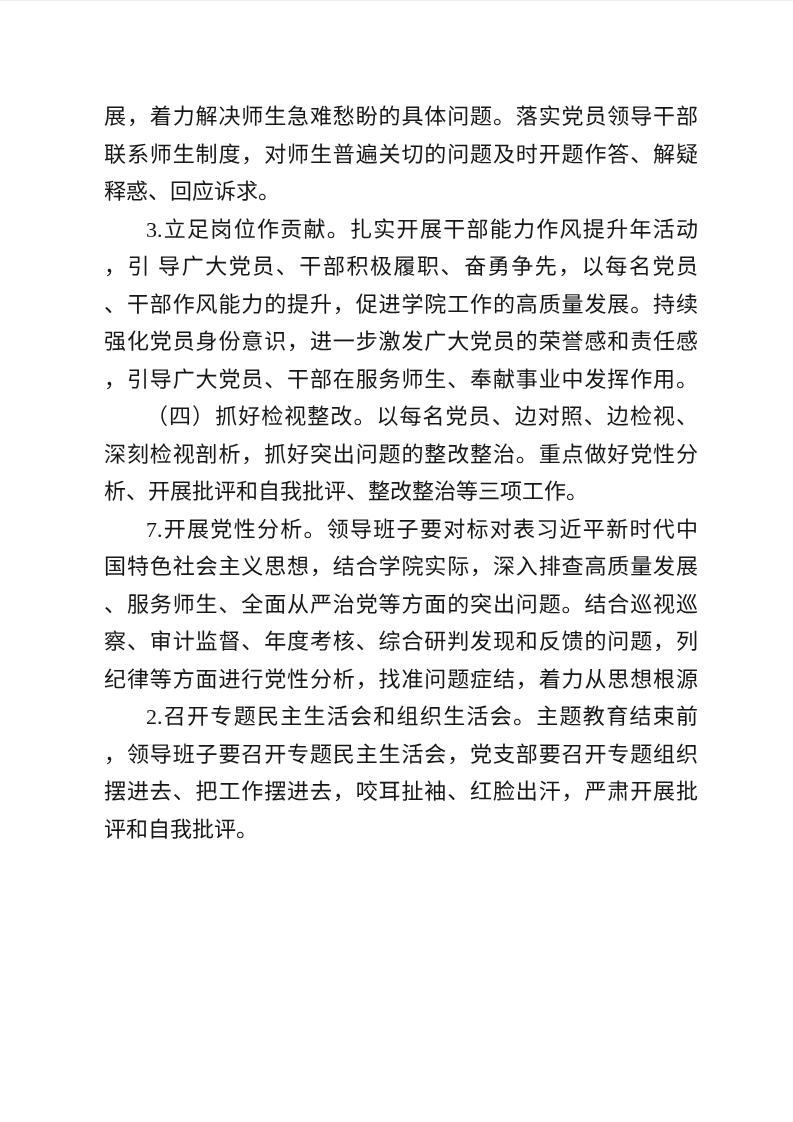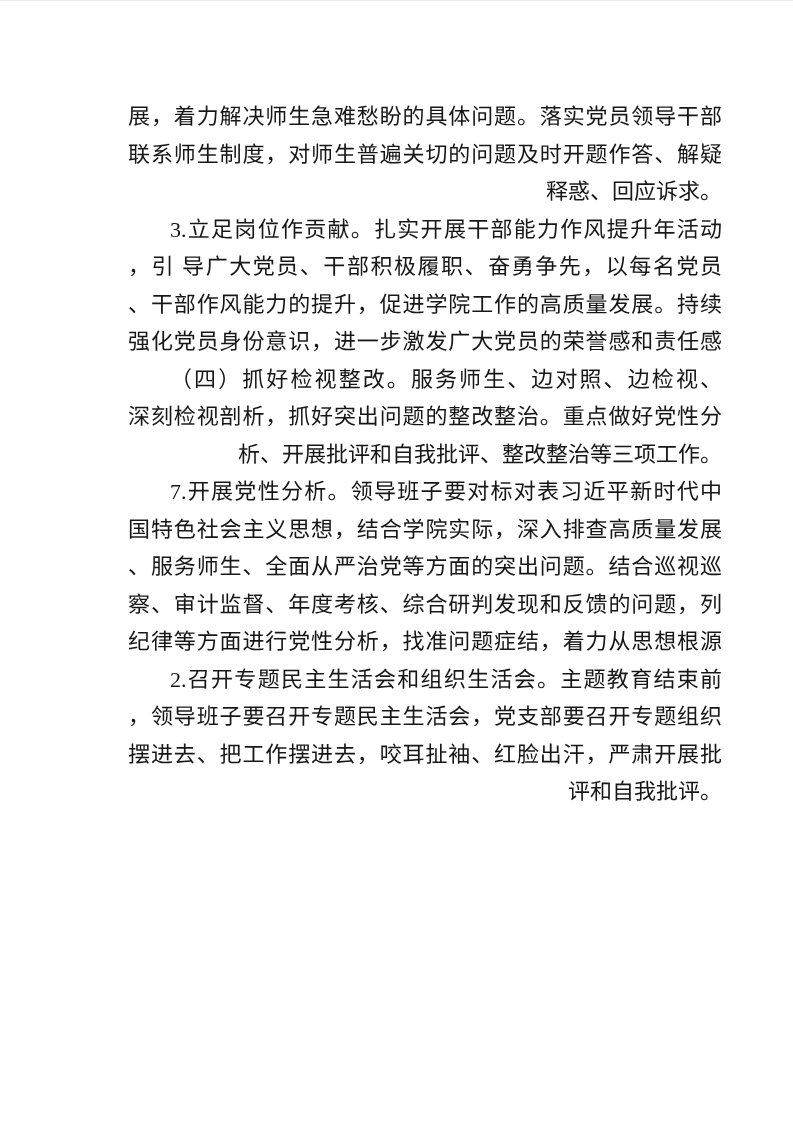--- a/index.html
+++ b/index.html
@@ -20,27 +20,26 @@
     position: absolute;
     top: 0; left: 0; right: 0;
     height: 1px;
     background: #ececec;
   }
   .text-block {
     position: absolute;
     left: 104px;
     top: 98px;
     width: 594px;
-    margin-left: 24px;
   }
   .line {
     height: 37.5px;
     line-height: 37.5px;
     font-size: 22px;
-    text-align: right;
+    text-align: left;
     letter-spacing: 0;
   }
   .line.justify {
     text-align: justify;
     text-align-last: justify;
   }
   .line.indent {
     text-indent: 42px;
   }
   .seg.bold {
@@ -53,21 +52,22 @@
 <div class="page">
   <div class="top-edge"></div>
   <div class="text-block" id="textBlock">
       <div class="line justify"><span class="seg">展，着力解决师生急难愁盼的具体问题。落实党员领导干部</span></div>
       <div class="line justify"><span class="seg">联系师生制度，对师生普遍关切的问题及时开题作答、解疑</span></div>
       <div class="line"><span class="seg">释惑、回应诉求。</span></div>
       <div class="line justify indent"><span class="seg">3.立足岗位作贡献。扎实开展干部能力作风提升年活动</span></div>
       <div class="line justify"><span class="seg">，引 导广大党员、干部积极履职、奋勇争先，以每名党员</span></div>
       <div class="line justify"><span class="seg">、干部作风能力的提升，促进学院工作的高质量发展。持续</span></div>
       <div class="line justify"><span class="seg">强化党员身份意识，进一步激发广大党员的荣誉感和责任感</span></div>
-      <div class="line justify indent"><span class="seg bold">（四）抓好检视整改。</span><span class="seg">服务师生、边对照、边检视、</span></div>
+      <div class="line justify"><span class="seg">，引导广大党员、干部在服务师生、奉献事业中发挥作用。</span></div>
+      <div class="line justify indent"><span class="seg bold">（四）抓好检视整改。</span><span class="seg">以每名党员、边对照、边检视、</span></div>
       <div class="line justify"><span class="seg">深刻检视剖析，抓好突出问题的整改整治。重点做好党性分</span></div>
       <div class="line"><span class="seg">析、开展批评和自我批评、整改整治等三项工作。</span></div>
       <div class="line justify indent"><span class="seg">7.开展党性分析。领导班子要对标对表习近平新时代中</span></div>
       <div class="line justify"><span class="seg">国特色社会主义思想，结合学院实际，深入排查高质量发展</span></div>
       <div class="line justify"><span class="seg">、服务师生、全面从严治党等方面的突出问题。结合巡视巡</span></div>
       <div class="line justify"><span class="seg">察、审计监督、年度考核、综合研判发现和反馈的问题，列</span></div>
       <div class="line justify"><span class="seg">纪律等方面进行党性分析，找准问题症结，着力从思想根源</span></div>
       <div class="line justify indent"><span class="seg">2.召开专题民主生活会和组织生活会。主题教育结束前</span></div>
       <div class="line justify"><span class="seg">，领导班子要召开专题民主生活会，党支部要召开专题组织</span></div>
       <div class="line justify"><span class="seg">摆进去、把工作摆进去，咬耳扯袖、红脸出汗，严肃开展批</span></div>

